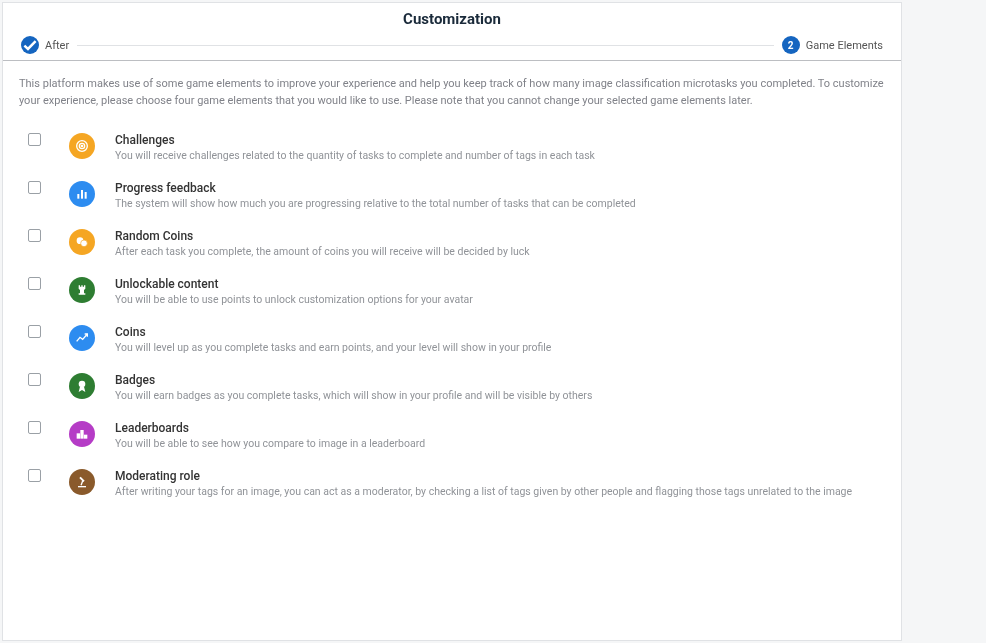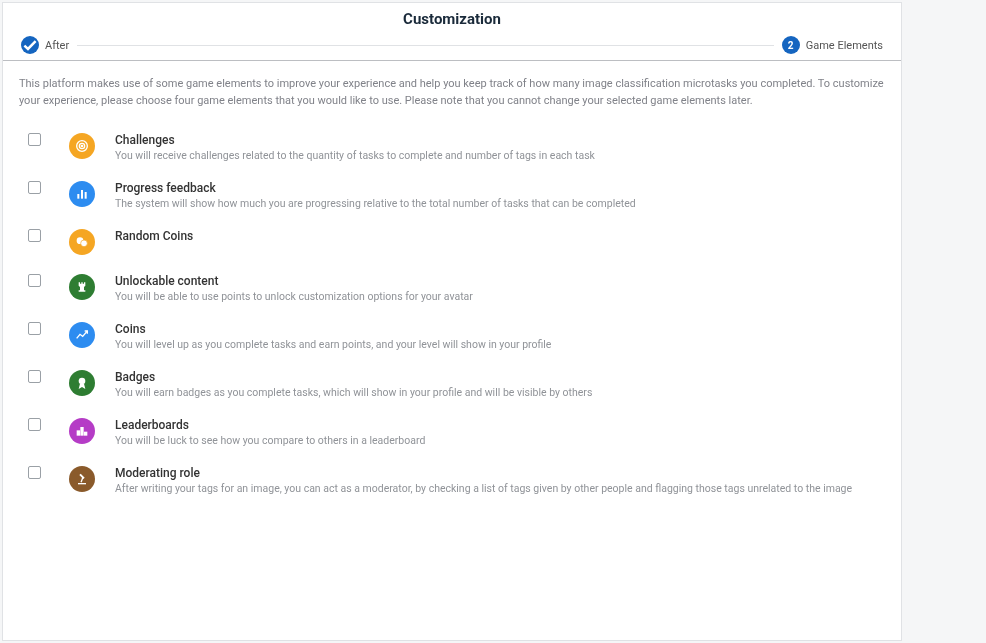--- a/index.html
+++ b/index.html
@@ -184,20 +184,21 @@
           <div class="chk"></div>
         </div>
       <div class="icon-circle" style="background:#f5a623">
         <svg viewBox="0 0 24 24" fill="#fff">
             <circle cx="9" cy="10" r="5"></circle>
             <circle cx="15" cy="14" r="5" fill="#fff" stroke="#f5a623" stroke-width="1"></circle>
           </svg>
       </div>
       <div class="item-text">
         <span class="item-title">Random Coins</span>
+        <span class="item-desc">After each task you complete, the amount of coins you will receive will be decided by luck</span>
       </div>
     </div>
 
     <div class="item">
       <div class="chk-wrap">
           <div class="chk"></div>
         </div>
       <div class="icon-circle" style="background:#2e7d32">
         <svg viewBox="0 0 24 24" fill="#fff">
             <path d="M7 5h2v2h2V5h2v2h2V5h2v5l-2 2v5h2v2H7v-2h2v-5l-2-2V5z"></path>
@@ -247,21 +248,21 @@
         </div>
       <div class="icon-circle" style="background:#b53cc6">
         <svg viewBox="0 0 24 24" fill="#fff">
             <rect x="9.5" y="6" width="5" height="13"></rect>
             <rect x="4" y="11" width="5" height="8"></rect>
             <rect x="15" y="13" width="5" height="6"></rect>
           </svg>
       </div>
       <div class="item-text">
         <span class="item-title">Leaderboards</span>
-        <span class="item-desc">You will be luck to see how you compare to others in a leaderboard</span>
+        <span class="item-desc">You will be able to see how you compare to image in a leaderboard</span>
       </div>
     </div>
 
     <div class="item">
       <div class="chk-wrap">
           <div class="chk"></div>
         </div>
       <div class="icon-circle" style="background:#8a5a2b">
         <svg viewBox="0 0 24 24" fill="#fff">
             <path d="M6 18h12v2H6z"></path>

